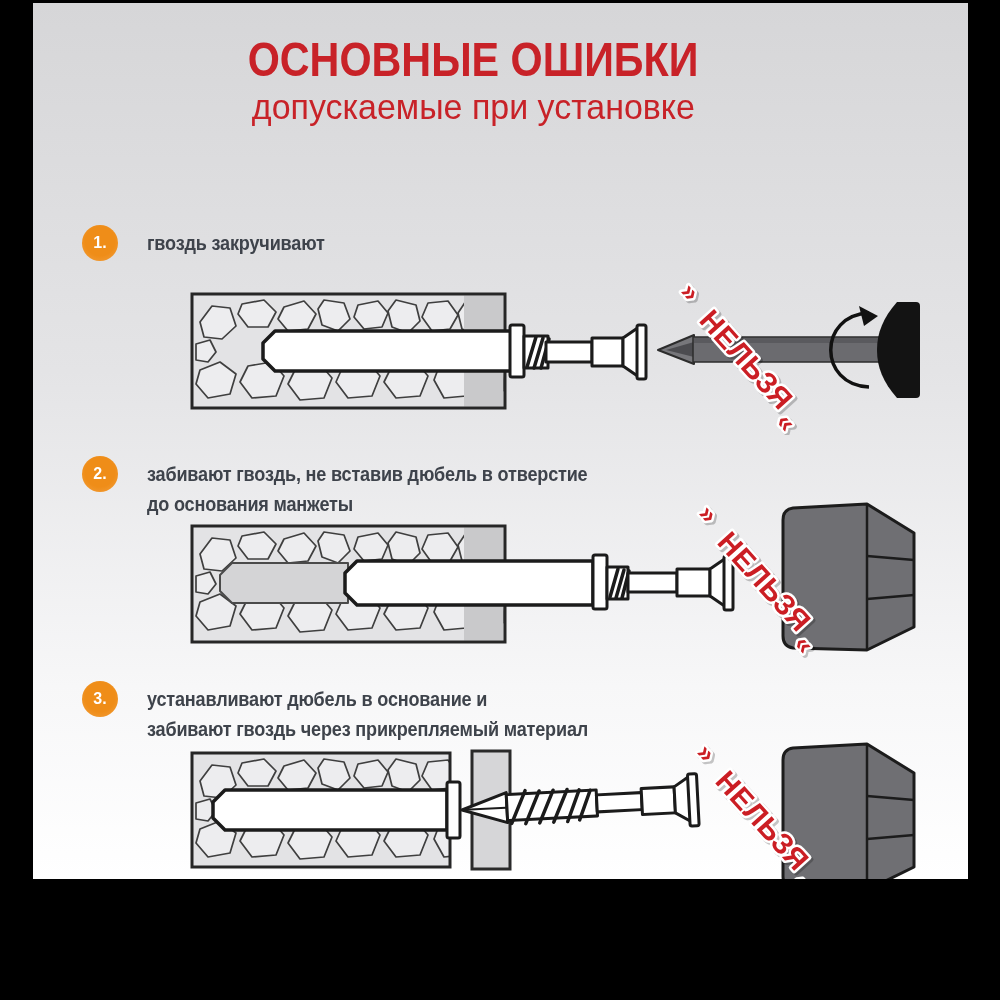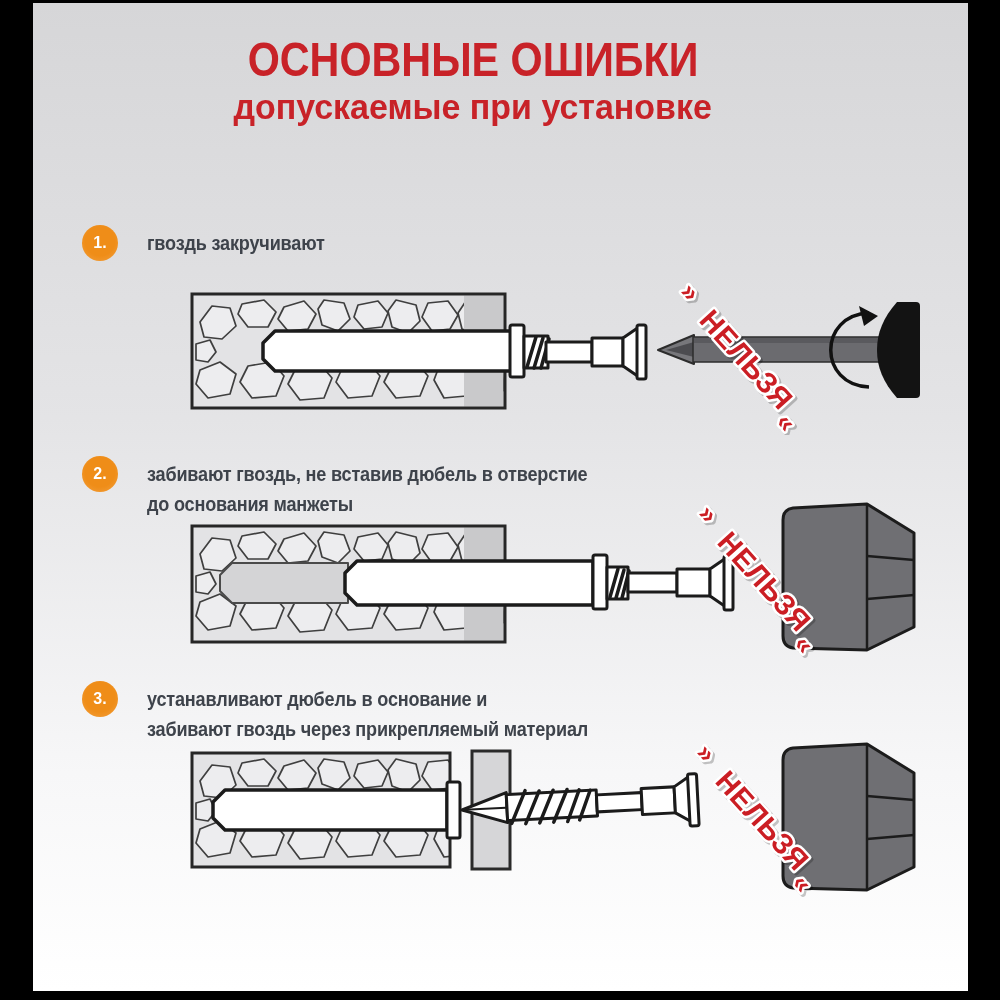--- a/index.html
+++ b/index.html
@@ -1,27 +1,27 @@
 <!DOCTYPE html>
 <html><head>
 <meta charset="utf-8">
 <style>
   html,body{margin:0;padding:0;}
   body{
     width:1000px;height:1000px;position:relative;background:#000;
     font-family:"Liberation Sans","DejaVu Sans",sans-serif;overflow:hidden;
   }
   .canvas{
-    position:absolute;left:33px;top:3px;width:935px;height:988px;
+    position:absolute;left:33px;top:3px;width:935px;height:876px;
     background:linear-gradient(180deg,#d6d6d8 0%,#e4e4e6 42%,#f7f7f8 78%,#ffffff 100%);
     overflow:hidden;
   }
   .titles{position:absolute;left:0;top:30px;width:880px;text-align:center;color:#c82228;}
   .title-main{font-size:48px;line-height:54px;font-weight:bold;margin:0;}
-  .title-sub{font-size:35px;line-height:40px;font-weight:bold;margin:0;}
+  .title-sub{font-size:35px;line-height:40px;font-weight:normal;margin:0;}
   .squeeze{display:inline-block;transform:scaleX(0.86);transform-origin:50% 50%;white-space:nowrap;}
   .squeeze2{display:inline-block;transform:scaleX(0.97);transform-origin:50% 50%;white-space:nowrap;}
 
   .item{position:absolute;left:0;width:880px;}
   .badge{
     position:absolute;left:49px;top:0;width:36px;height:36px;border-radius:50%;
     background:radial-gradient(circle at 50% 45%, #ef8d18 55%, #f3a141 100%);
     color:#fff;font-size:16px;font-weight:bold;text-align:center;line-height:36px;
   }
   .itext{

